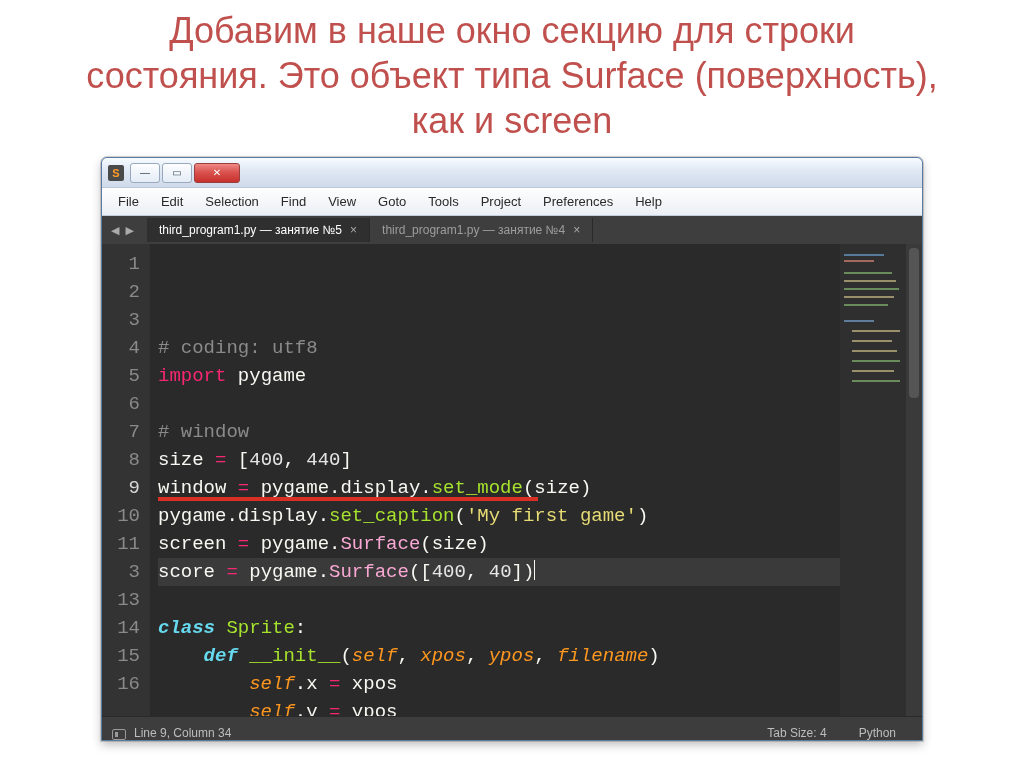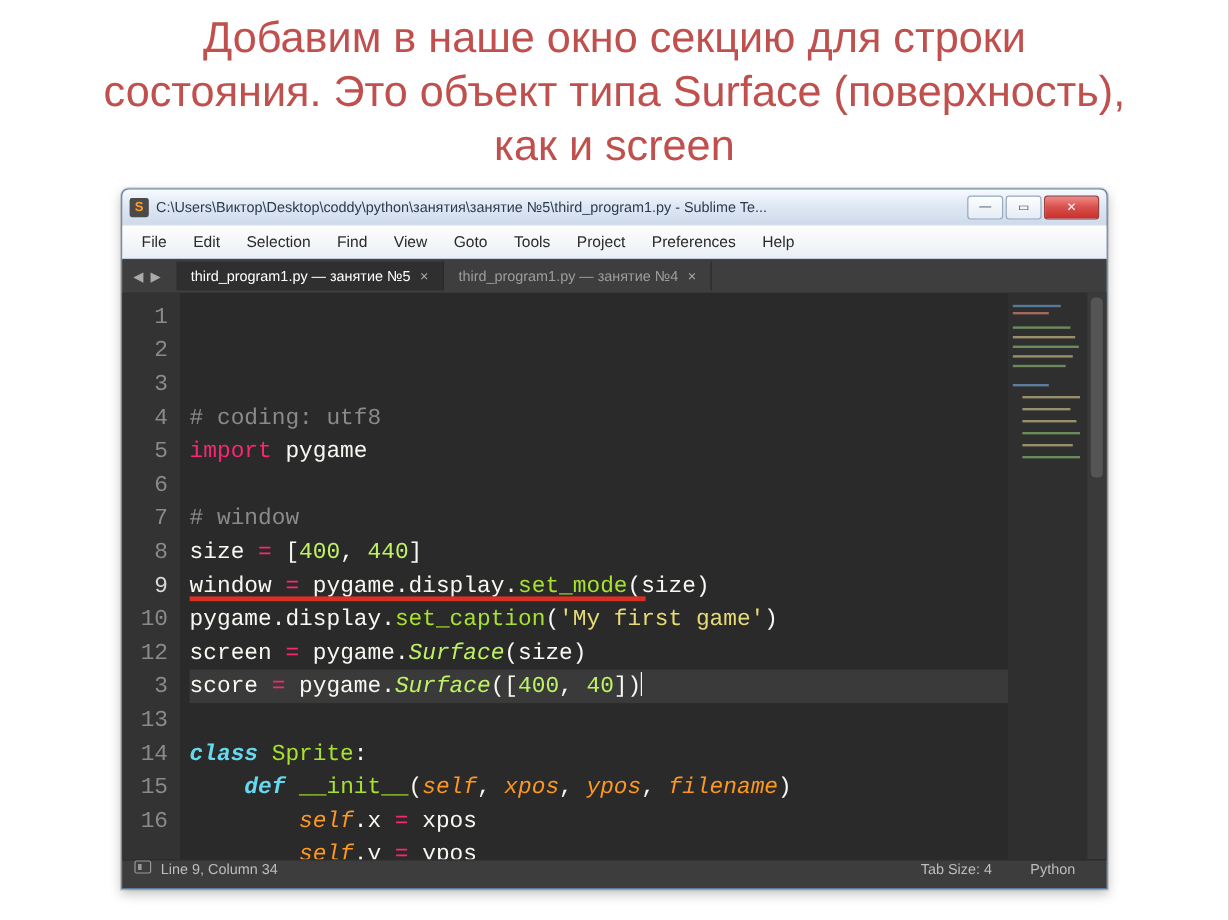--- a/index.html
+++ b/index.html
@@ -194,36 +194,36 @@
     background: #d93025;
     top: 253px;
     left: 8px;
     width: 380px;
   }
 
   .tok-comment { color: #8a8a8a; }
   .tok-kw-nf { color: #f92672; }
   .tok-kw2 { color: #66d9ef; font-style: italic; font-weight: bold; }
   .tok-str { color: #e6db74; }
-  .tok-num { color: #bef264; }
+  .tok-num { color: #e5e5e5; }
   .tok-func { color: #a6e22e; }
   .tok-cls { color: #a6e22e; }
-  .tok-type { color: #bef264; font-style: italic; }
+  .tok-type { color: #f9a8d4; }
   .tok-param { color: #fd971f; font-style: italic; }
   .tok-plain { color: #f8f8f2; }
   .cursor {
     display: inline-block;
     width: 1px; height: 20px;
     background: #f8f8f2;
     vertical-align: -3px;
   }
 
   .statusbar {
     display: flex;
-    align-items: flex-start;
+    align-items: flex-end;
     background: #3d3d3d;
     height: 24px;
     color: #bdbdbd;
     font-size: 12px;
     padding: 0 10px;
     border-top: 1px solid #2a2a2a;
   }
   .statusbar .sl { margin-left: 8px; }
   .statusbar .spacer { flex: 1; }
   .status-field { padding: 0 16px; }
@@ -240,21 +240,20 @@
   }
 </style>
 </head>
 <body>
 
 <div class="slide-title">Добавим в наше окно секцию для строки состояния. Это объект типа Surface (поверхность), как и screen</div>
 
 <div class="window">
   <div class="titlebar">
     <span class="app-icon">S</span>
-    <span class="title-text">C:\Users\Виктор\Desktop\coddy\python\занятия\занятие №5\third_program1.py - Sublime Te...</span>
     <div class="win-btns">
       <span class="win-btn">—</span>
       <span class="win-btn">▭</span>
       <span class="win-btn close">✕</span>
     </div>
   </div>
 
   <div class="menubar" id="menubar">
       <div class="menu-item">File</div>
       <div class="menu-item">Edit</div>
@@ -289,21 +288,21 @@
           <div>1</div>
           <div>2</div>
           <div>3</div>
           <div>4</div>
           <div>5</div>
           <div>6</div>
           <div>7</div>
           <div>8</div>
           <div class="active-ln">9</div>
           <div>10</div>
-          <div>12</div>
+          <div>11</div>
           <div>3</div>
           <div>13</div>
           <div>14</div>
           <div>15</div>
           <div>16</div>
         </div>
       <div class="code" id="code">
         <div class="underline"></div>
       <div class="code-line"><span class="tok-comment"># coding: utf8</span></div><div class="code-line"><span class="tok-kw-nf">import</span><span class="tok-plain"> </span><span class="tok-plain">pygame</span></div><div class="code-line"></div><div class="code-line"><span class="tok-comment"># window</span></div><div class="code-line"><span class="tok-plain">size </span><span class="tok-kw-nf">=</span><span class="tok-plain"> [</span><span class="tok-num">400</span><span class="tok-plain">, </span><span class="tok-num">440</span><span class="tok-plain">]</span></div><div class="code-line"><span class="tok-plain">window </span><span class="tok-kw-nf">=</span><span class="tok-plain"> pygame</span><span class="tok-plain">.</span><span class="tok-plain">display</span><span class="tok-plain">.</span><span class="tok-func">set_mode</span><span class="tok-plain">(size)</span></div><div class="code-line"><span class="tok-plain">pygame</span><span class="tok-plain">.</span><span class="tok-plain">display</span><span class="tok-plain">.</span><span class="tok-func">set_caption</span><span class="tok-plain">(</span><span class="tok-str">'My first game'</span><span class="tok-plain">)</span></div><div class="code-line"><span class="tok-plain">screen </span><span class="tok-kw-nf">=</span><span class="tok-plain"> pygame</span><span class="tok-plain">.</span><span class="tok-type">Surface</span><span class="tok-plain">(size)</span></div><div class="code-line hl"><span class="tok-plain">score </span><span class="tok-kw-nf">=</span><span class="tok-plain"> pygame</span><span class="tok-plain">.</span><span class="tok-type">Surface</span><span class="tok-plain">([</span><span class="tok-num">400</span><span class="tok-plain">, </span><span class="tok-num">40</span><span class="tok-plain">])</span><span class="cursor"></span></div><div class="code-line"></div><div class="code-line"><span class="tok-kw2">class</span><span class="tok-plain"> </span><span class="tok-cls">Sprite</span><span class="tok-plain">:</span></div><div class="code-line"><span class="tok-plain">    </span><span class="tok-kw2">def</span><span class="tok-plain"> </span><span class="tok-func">__init__</span><span class="tok-plain">(</span><span class="tok-param">self</span><span class="tok-plain">, </span><span class="tok-param">xpos</span><span class="tok-plain">, </span><span class="tok-param">ypos</span><span class="tok-plain">, </span><span class="tok-param">filename</span><span class="tok-plain">)</span></div><div class="code-line"><span class="tok-plain">        </span><span class="tok-param">self</span><span class="tok-plain">.x </span><span class="tok-kw-nf">=</span><span class="tok-plain"> xpos</span></div><div class="code-line"><span class="tok-plain">        </span><span class="tok-param">self</span><span class="tok-plain">.y </span><span class="tok-kw-nf">=</span><span class="tok-plain"> ypos</span></div></div>
       <div class="minimap"></div>

